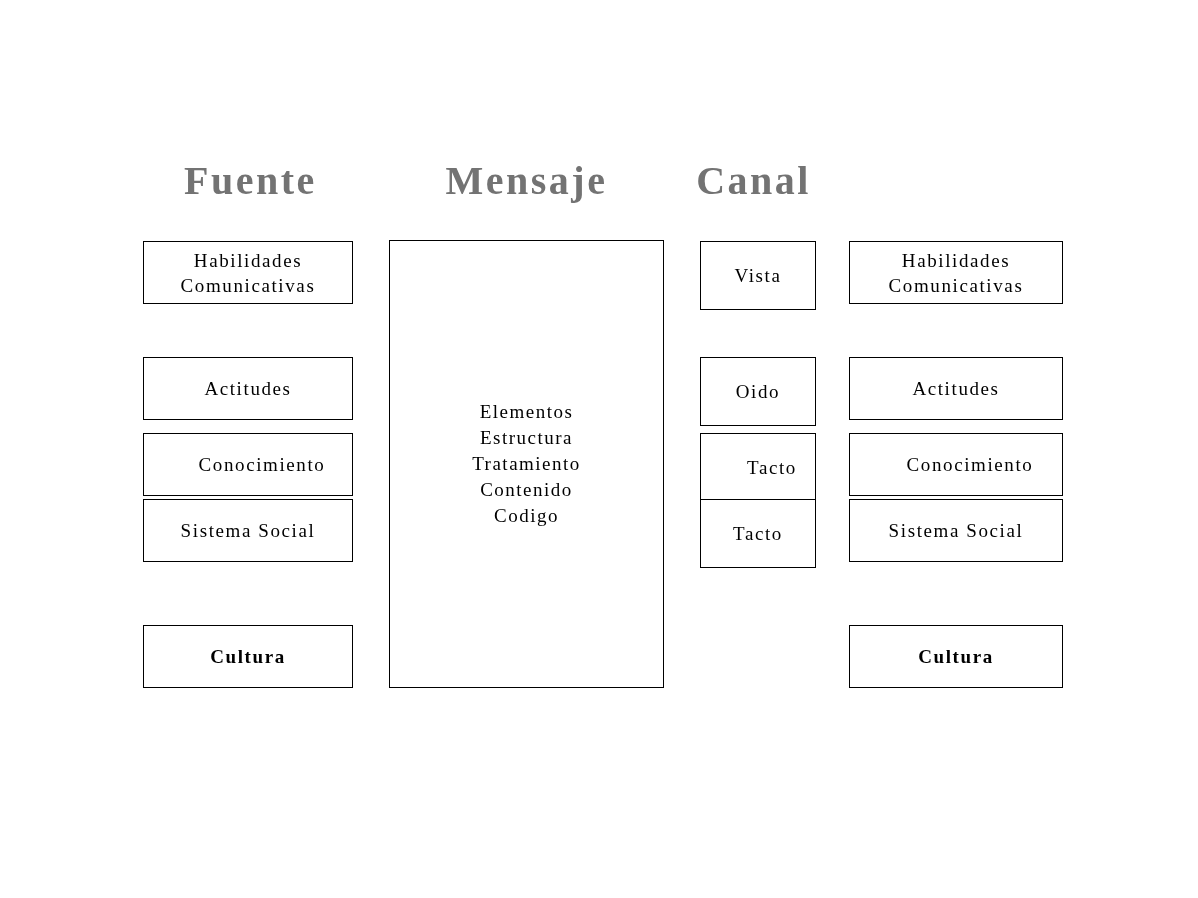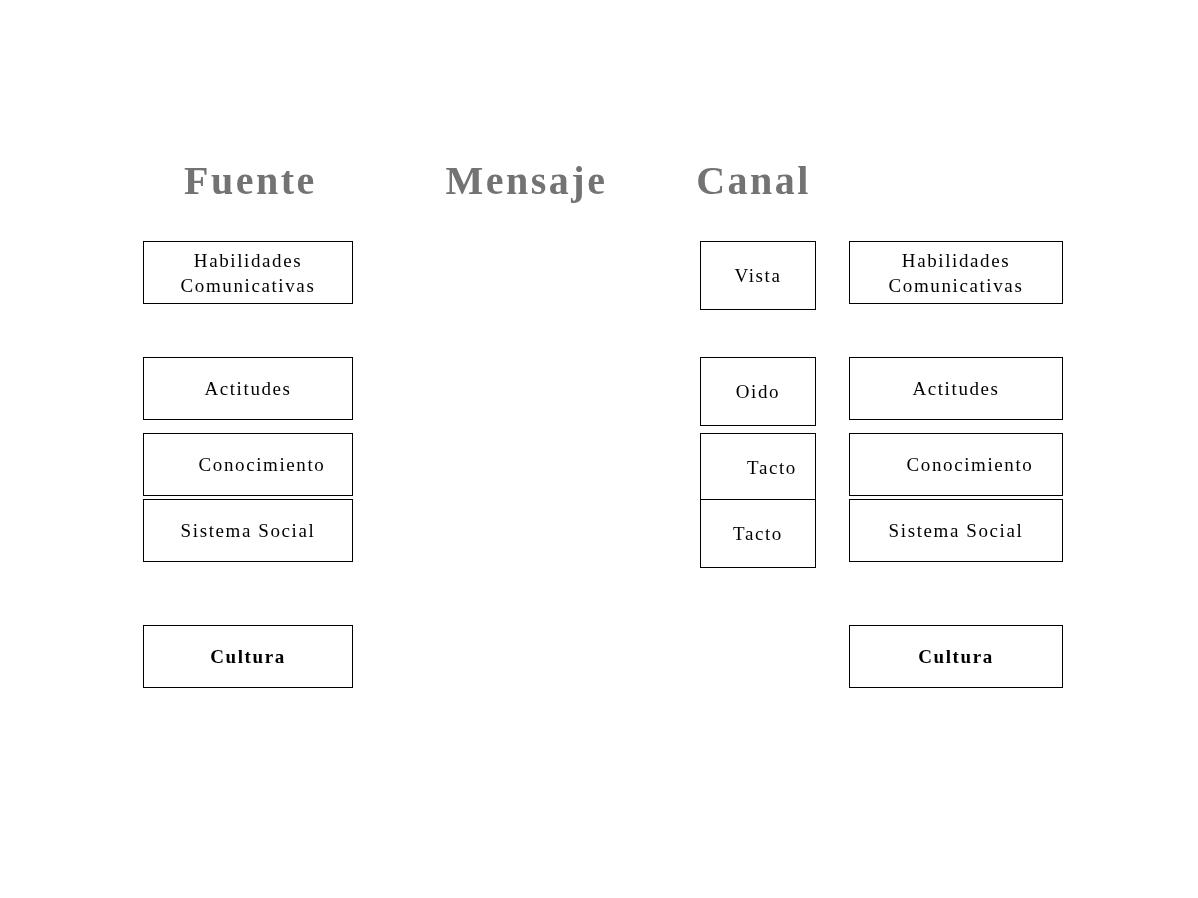--- a/index.html
+++ b/index.html
@@ -141,20 +141,29 @@
   <div class="sbox col-fuente row2">
     <span class="boxtext">Conocimiento</span>
   </div>
   <div class="sbox col-fuente row3">
     <span class="boxtext">Sistema Social</span>
   </div>
   <div class="sbox col-fuente row4">
     <span class="boxtext">Cultura</span>
   </div>
 
+  <div class="msg-panel">
+    <div class="msg-list">
+      <div>Elementos</div>
+      <div>Estructura</div>
+      <div>Tratamiento</div>
+      <div>Contenido</div>
+      <div>Codigo</div>
+    </div>
+  </div>
 
   <div class="sbox col-canal row0">
     <span class="boxtext">Vista</span>
   </div>
   <div class="sbox col-canal row1">
     <span class="boxtext">Oido</span>
   </div>
   <div class="sbox col-canal row2">
     <span class="boxtext">Tacto</span>
   </div>

